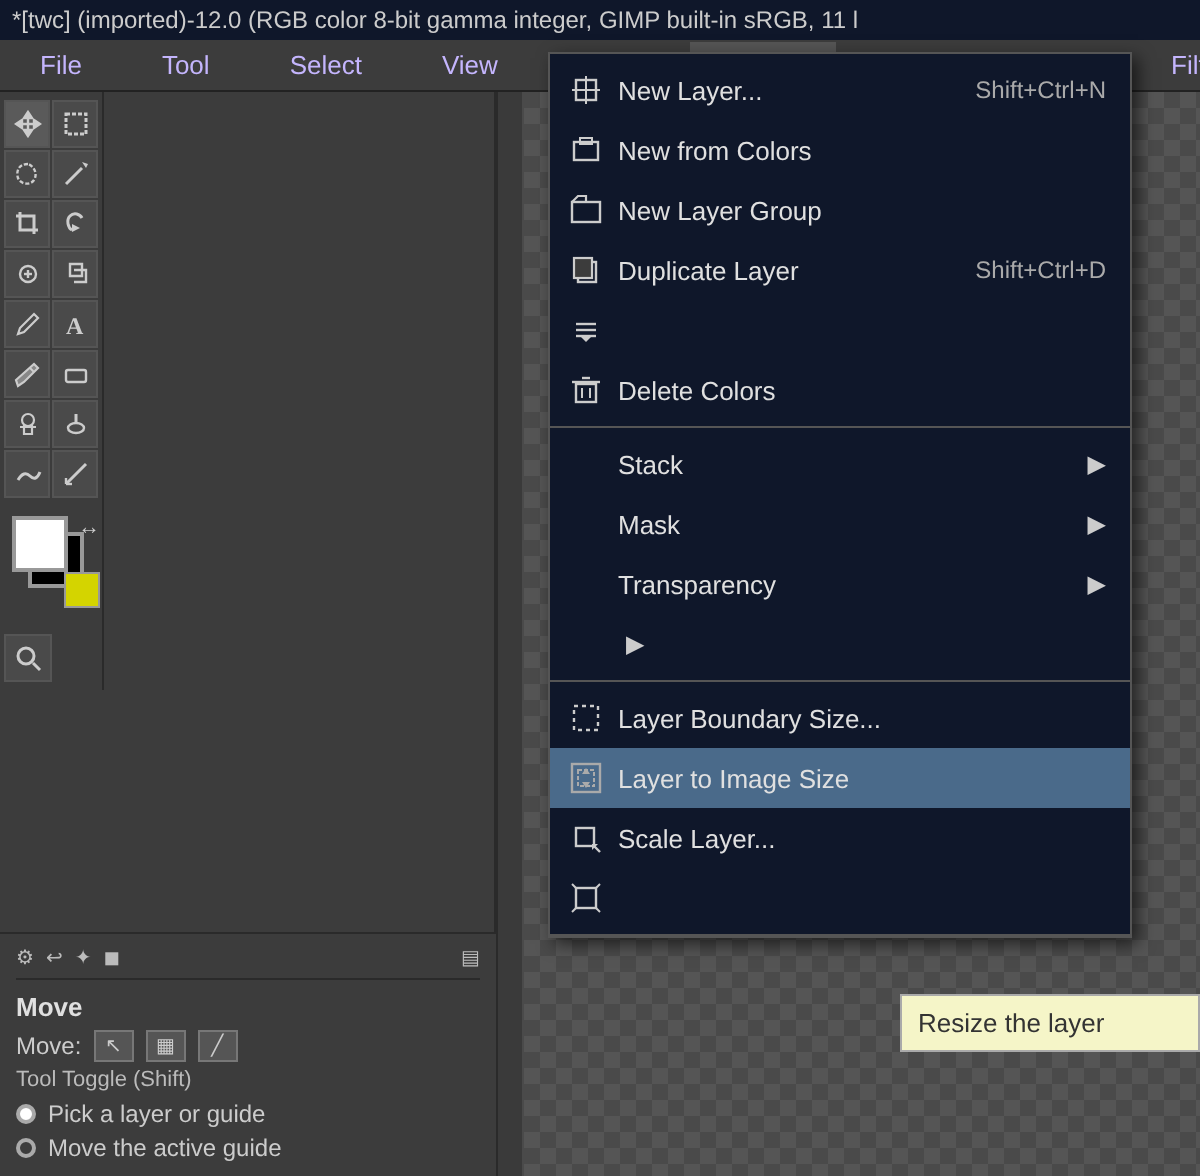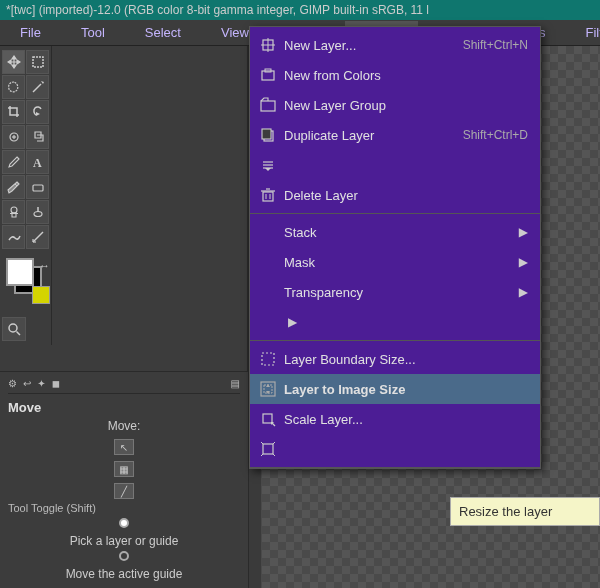--- a/index.html
+++ b/index.html
@@ -8,21 +8,21 @@
       height: 588px;
       background: #3c3c3c;
       font-family: 'Segoe UI', Arial, sans-serif;
       font-size: 13px;
       color: #e0e0e0;
       overflow: hidden;
     }
 
     
     .title-bar {
-      background: #0f766e;
+      background: #0f172a;
       color: #ccc;
       font-size: 12px;
       padding: 3px 6px;
       white-space: nowrap;
       overflow: hidden;
     }
 
     
     .menu-bar {
       background: #3c3c3c;
@@ -125,44 +125,43 @@
       position: absolute;
       top: 0;
       left: 0;
       width: 100%;
       height: 100%;
       pointer-events: none;
     }
     .dropdown-menu {
       position: absolute;
       top: 26px;
-      left: 249px;
+      left: 274px;
       width: 292px;
-      background: #4c1d95;
+      background: #0f172a;
       border: 1px solid #555;
       box-shadow: 3px 3px 8px rgba(0,0,0,0.6);
       pointer-events: all;
       z-index: 100;
     }
     .menu-section {
       border-bottom: 1px solid #555;
       padding: 3px 0;
     }
     .dropdown-item {
       display: flex;
       align-items: center;
       padding: 5px 12px 5px 8px;
       cursor: pointer;
       position: relative;
       color: #e0e0e0;
       min-height: 26px;
     }
     .dropdown-item.highlighted {
       background: #4a6a8a;
-      font-weight: bold;
     }
     .dropdown-item.disabled {
       color: #888;
       cursor: default;
     }
     .dropdown-item .icon-area {
       width: 20px;
       height: 20px;
       display: flex;
       align-items: center;
@@ -230,21 +229,20 @@
     .options-sub {
       font-size: 11px;
       color: #bbb;
       margin-bottom: 4px;
     }
     .options-row {
       display: flex;
       align-items: center;
       gap: 6px;
       margin: 3px 0;
-      flex-direction: column;
     }
     .options-row-label {
       font-size: 12px;
       color: #ccc;
     }
     .tool-icon-small {
       display: inline-flex;
       align-items: center;
       justify-content: center;
       width: 20px;
@@ -505,21 +503,21 @@
         <div class="dropdown-item">
           <div class="icon-area">
             <svg width="16" height="16" viewBox="0 0 16 16">
                 <rect x="3" y="5" width="10" height="9" stroke="#ccc" stroke-width="1.2" fill="none"></rect>
                 <line x1="1" y1="4" x2="15" y2="4" stroke="#ccc" stroke-width="1.2"></line>
                 <line x1="6" y1="2" x2="10" y2="2" stroke="#ccc" stroke-width="1.2"></line>
                 <line x1="6" y1="7" x2="6" y2="12" stroke="#ccc" stroke-width="1"></line>
                 <line x1="10" y1="7" x2="10" y2="12" stroke="#ccc" stroke-width="1"></line>
               </svg>
           </div>
-          <span class="item-label">Delete Layer</span>
+          <span class="item-label">Delete Colors</span>
         </div>
       </div>
 
       <div class="menu-section">
         <div class="dropdown-item">
           <div class="icon-area"></div>
           <span class="item-label">Stack</span>
           <span class="arrow">▶</span>
         </div>
         <div class="dropdown-item">

